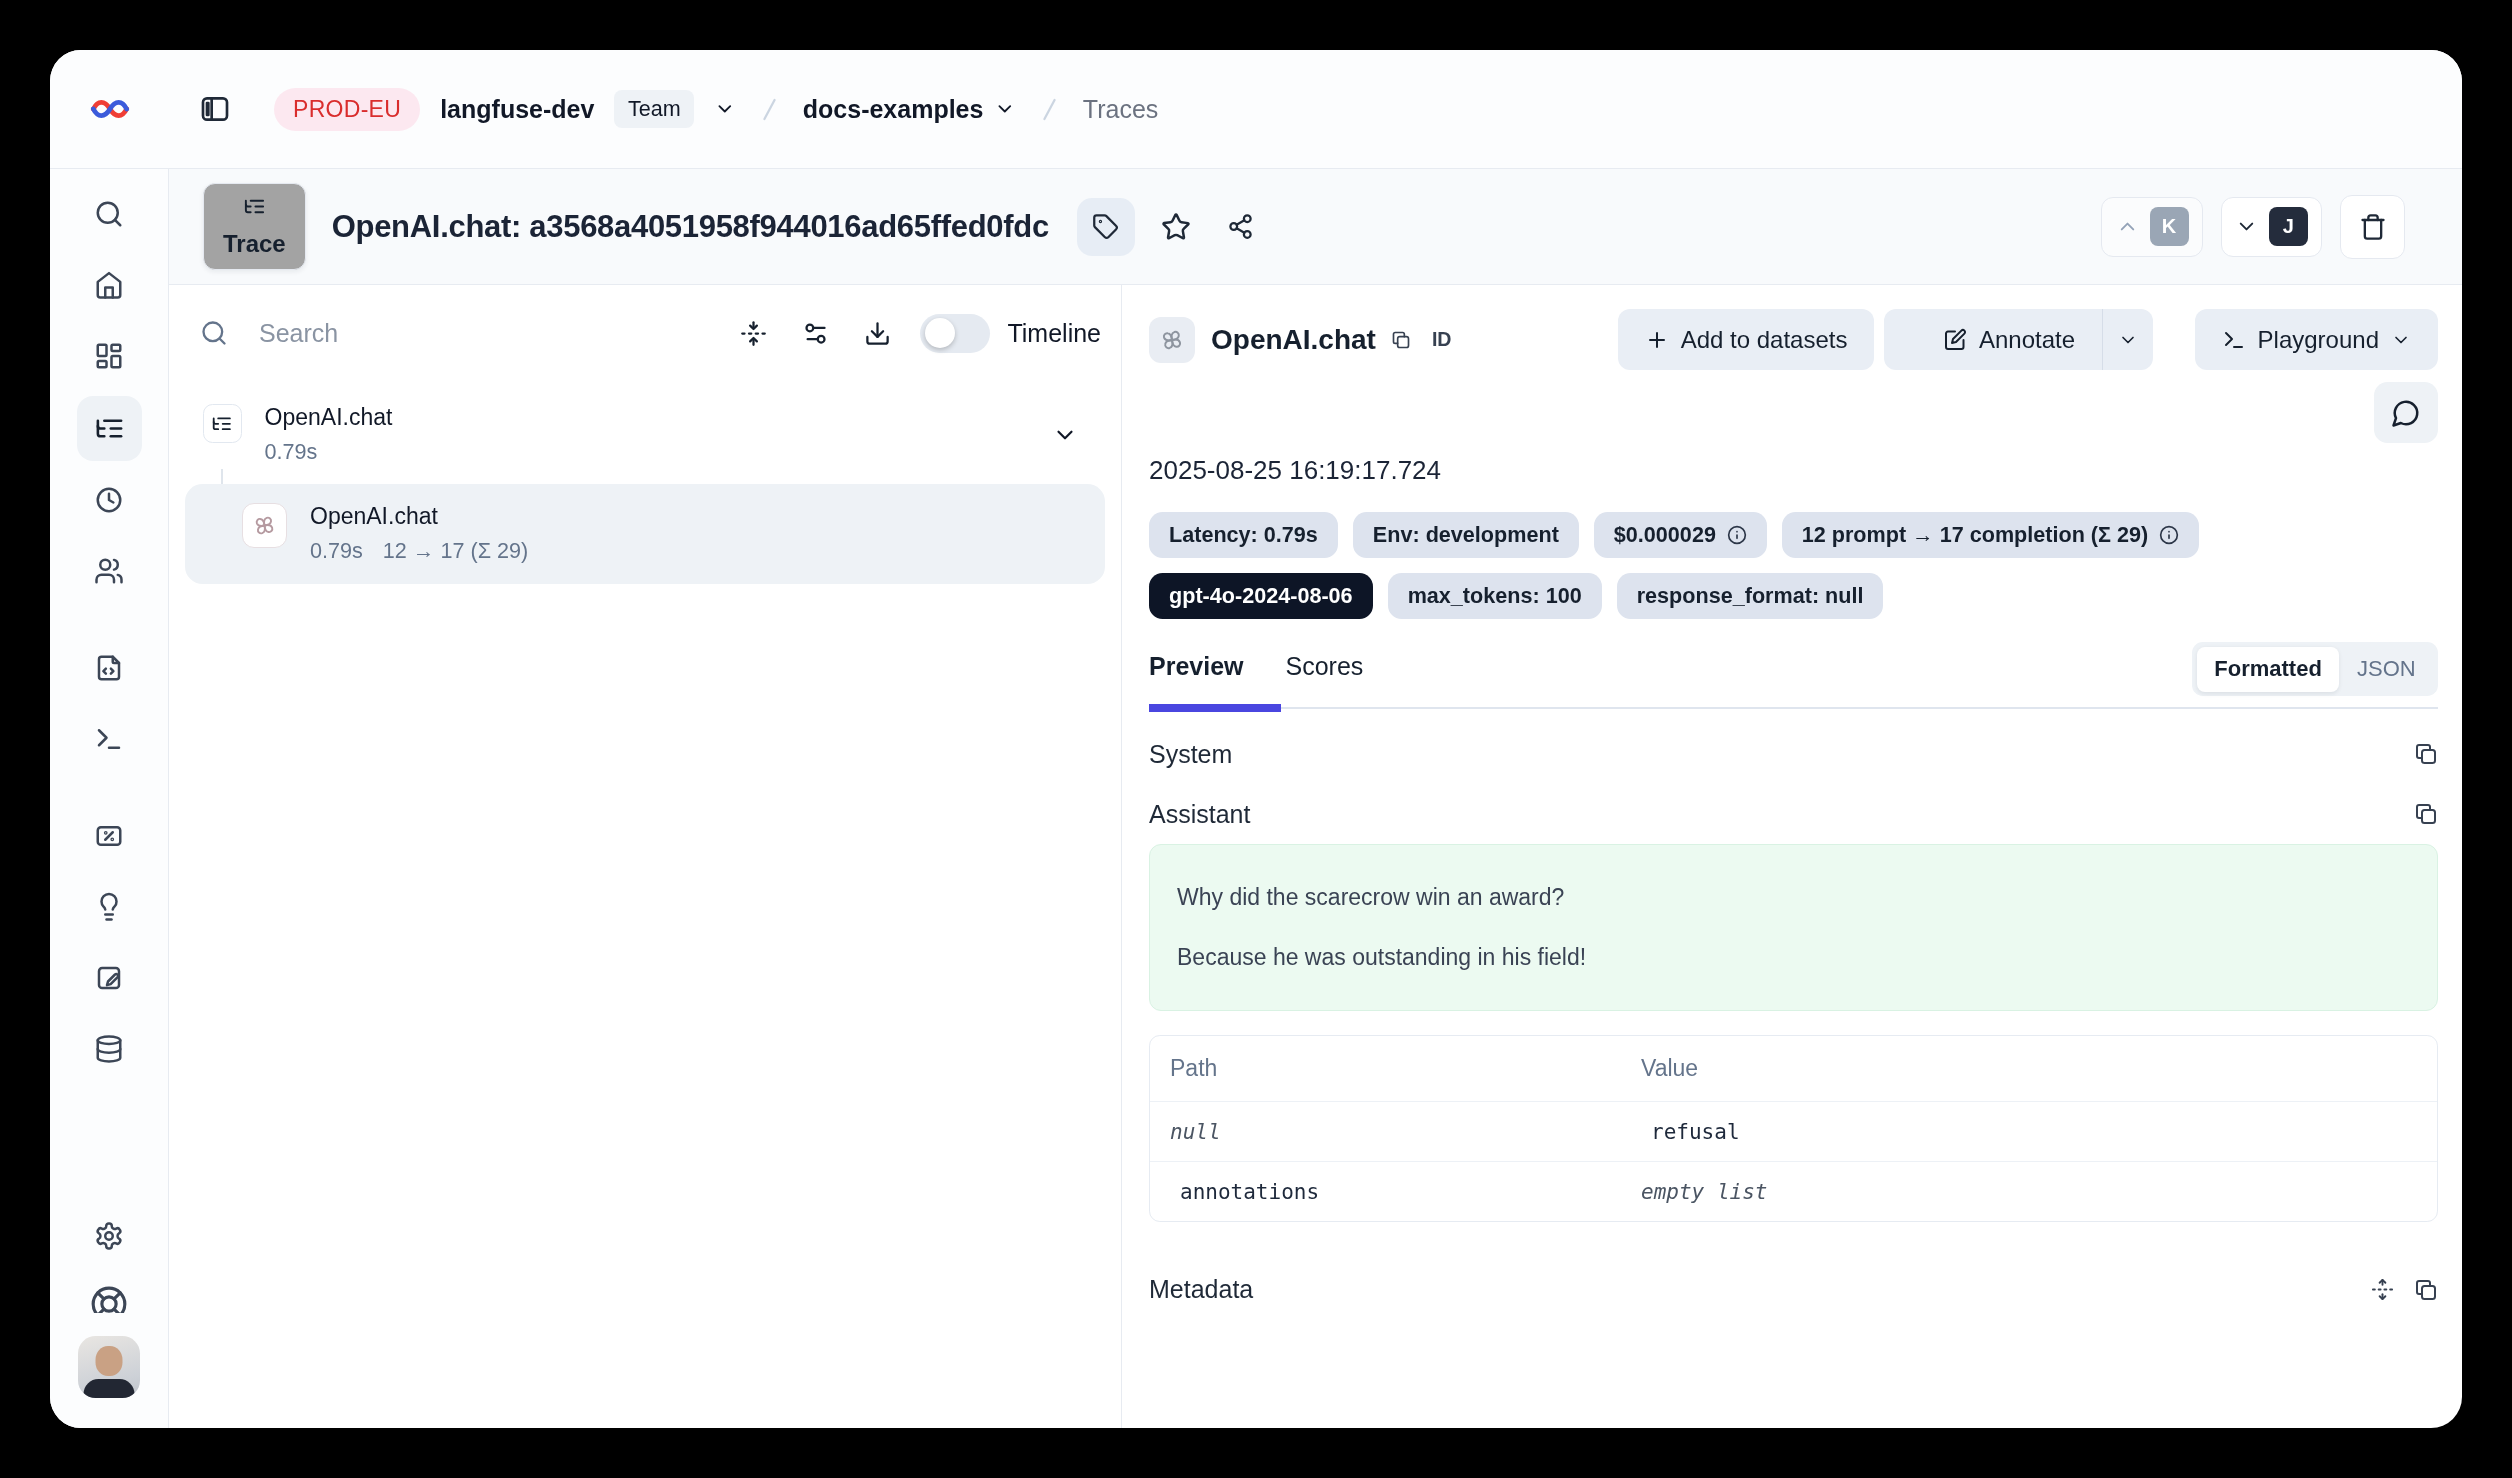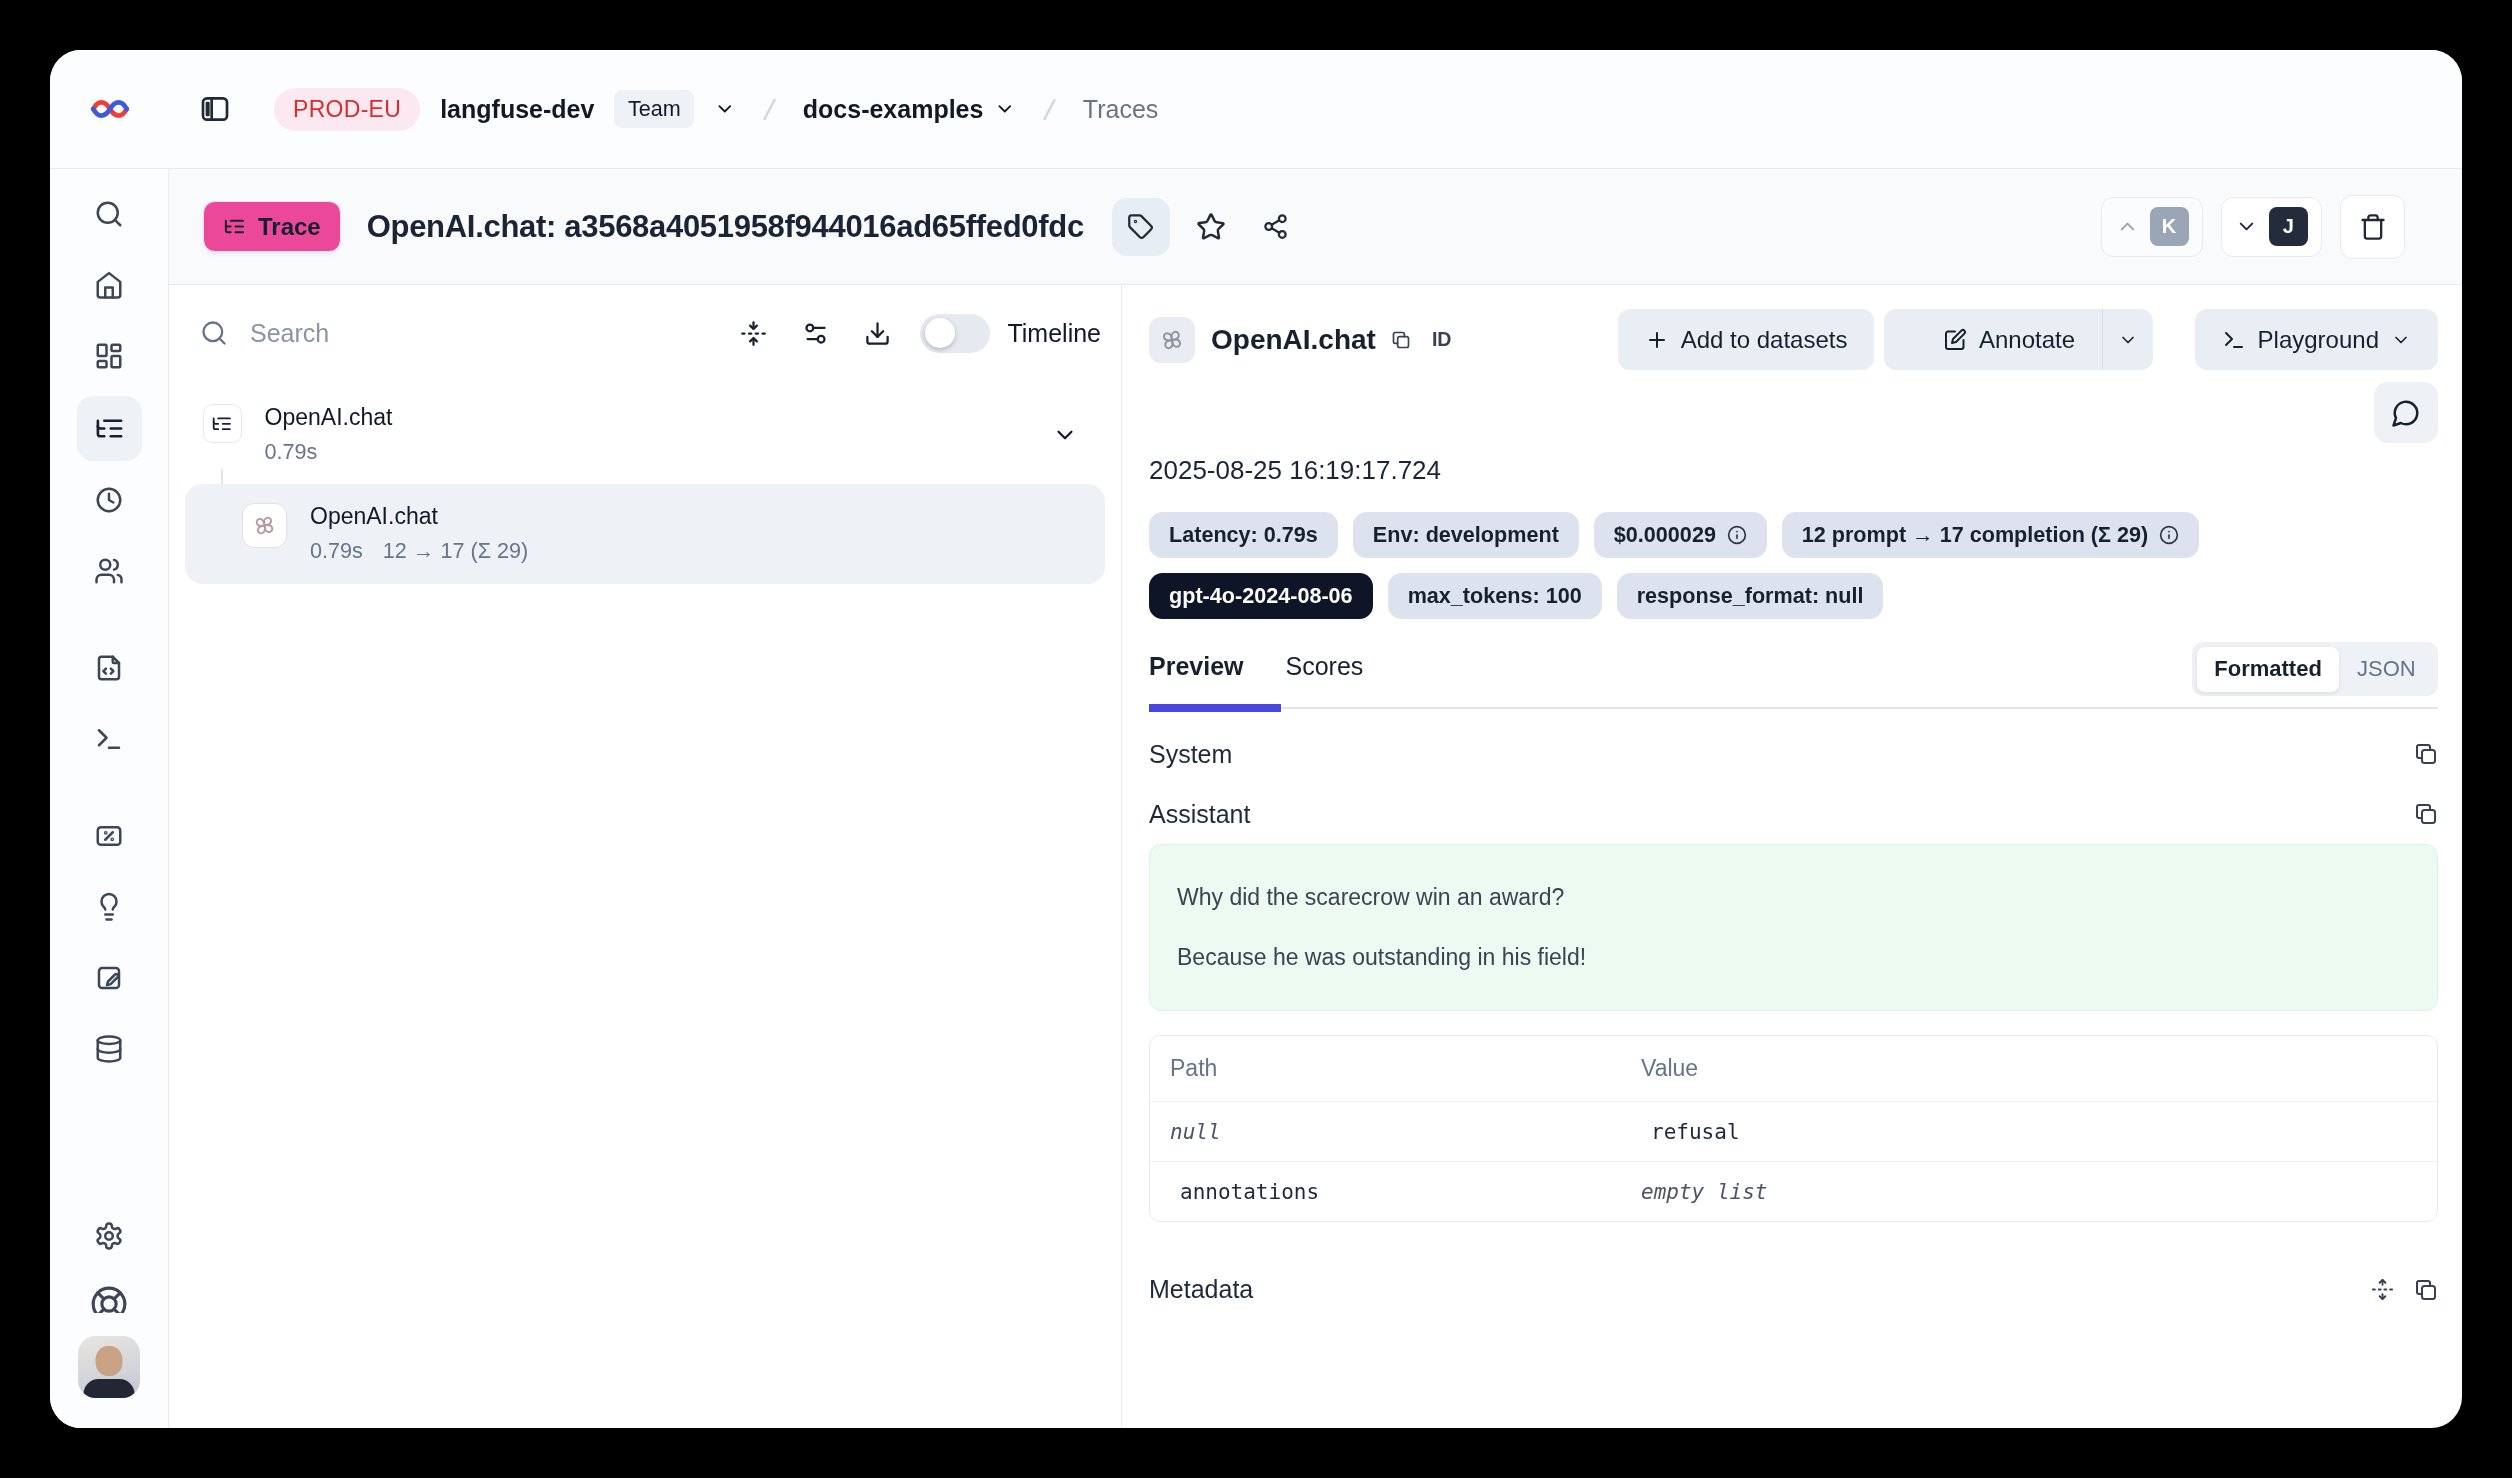--- a/index.html
+++ b/index.html
@@ -45,23 +45,23 @@
   .avatar .head { position:absolute; left:50%; top:9.5px; transform:translateX(-50%);
     width:27px; height:30px; border-radius:46%; background:#c9a184; }
   .avatar .torso { position:absolute; left:50%; bottom:-10.8px; transform:translateX(-50%);
     width:51px; height:30px; border-radius:15px 15px 0 0; background:#222733; }
 
   .content-col { flex:1; display:flex; flex-direction:column; min-width:0; }
 
   
   .tracebar { height:116px; flex:0 0 auto; background:#f8fafc; border-bottom:1.4px solid #e7ebf1;
     display:flex; align-items:center; padding:0 57px 0 34px; }
-  .trace-badge { display:flex; align-items:center; gap:12px; background:#ec4899;
+  .trace-badge { display:flex; align-items:center; gap:12px; background:#a3a3a3;
     border:1.4px solid #e5e9f0; box-shadow:0 2px 5.4px rgba(15,23,42,.07);
-    border-radius:12px; padding:10.8px 19px; font-size:24px; font-weight:700; color:#16202e; }
+    border-radius:12px; padding:10.8px 19px; font-size:24px; font-weight:700; color:#16202e;flex-direction:column; }
   .trace-title { margin-left:26px; font-size:31px; font-weight:600; color:#1b2436;
     white-space:nowrap; letter-spacing:-0.3px; }
   .tag-btn { margin-left:28px; width:58px; height:58px; border-radius:15px; background:#e7edf5;
     display:flex; align-items:center; justify-content:center; color:#1f2937; cursor:pointer; }
   .icon-ghost { margin-left:17.6px; width:47px; height:47px; display:flex; align-items:center;
     justify-content:center; color:#1f2937; cursor:pointer; }
   .tb-spacer { flex:1; }
   .kbd-btn { display:flex; align-items:center; gap:10.8px; border:1.4px solid #e5e9f0; border-radius:12px;
     background:#fff; padding:9.5px 13.5px; margin-left:17.6px; cursor:pointer; }
   .kbd-btn.dim { background:#fbfcfd; color:#94a3b8; }
@@ -75,21 +75,21 @@
     display:flex; align-items:center; justify-content:center; color:#1f2937; margin-left:17.6px; cursor:pointer; }
 
   .main-row { flex:1; display:flex; min-height:0; }
 
   
   .left-panel { width:953px; flex:0 0 auto; border-right:1.4px solid #e7ebf1; background:#fff;
     overflow:hidden; display:flex; flex-direction:column; }
   .search-row { height:96px; flex:0 0 auto; display:flex; align-items:center; padding:0 20px 0 31px; }
   .search-row .mag { color:#64748b; }
   .search-input { border:none; outline:none; background:transparent; font-size:25px; color:#111827;
-    margin-left:22px; flex:1; min-width:0; font-family:inherit; }
+    margin-left:31px; flex:1; min-width:0; font-family:inherit; }
   .search-input::placeholder { color:#8a94a3; }
   .tool-btn { width:39px; height:39px; display:flex; align-items:center; justify-content:center;
     color:#16202e; margin-left:23px; cursor:pointer; }
   .switch { width:70px; height:39px; border-radius:675px; background:#e5eaf1; position:relative;
     margin-left:23px; cursor:pointer; flex:0 0 auto; }
   .switch .knob { position:absolute; left:4.7px; top:4.7px; width:30px; height:30px; border-radius:50%;
     background:#fff; box-shadow:0 2px 5.4px rgba(0,0,0,.22); }
   .switch-label { font-size:25px; color:#111827; margin-left:17.6px; }
 
   .tree { padding:13.5px 16px 0; position:relative; }

